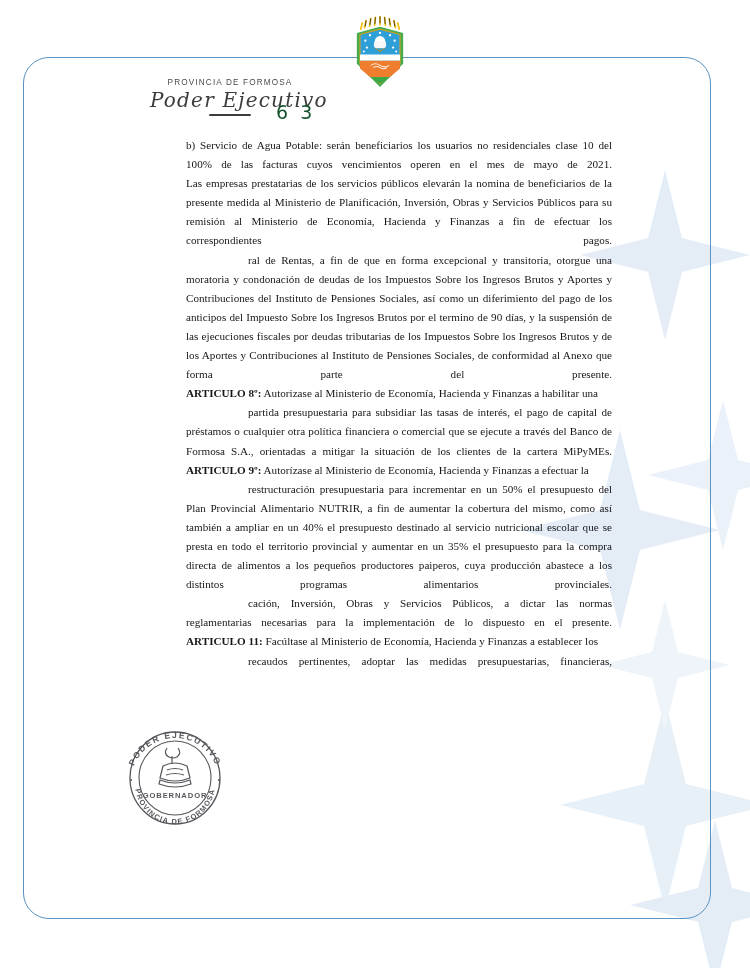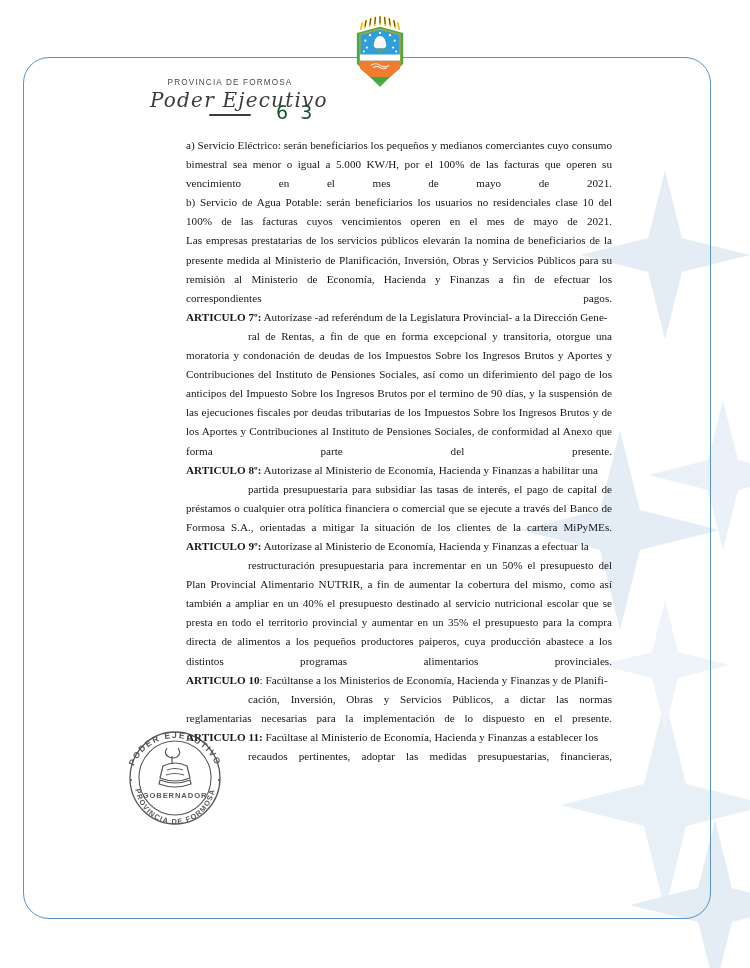--- a/index.html
+++ b/index.html
@@ -269,46 +269,43 @@
   <div class="letterhead">
     <div class="lh-province">PROVINCIA DE FORMOSA</div>
     <div class="lh-script">Poder Ejecutivo</div>
     <div class="lh-rule"></div>
   </div>
 
   <div class="folio">6 3</div>
 
   <div class="body-text">
 
-    <p class="para justify-all">a) Servicio Eléctrico: serán beneficiarios los pequeños y medianos comerciantes cuyo consumo bimestral sea menor o igual a 5.000 KW/H, por el 100% de las facturas que operen su vencimiento en el mes de mayo de 2021.</p>
 
     <p class="para justify-all">b) Servicio de Agua Potable: serán beneficiarios los usuarios no residenciales clase 10 del 100% de las facturas cuyos vencimientos operen en el mes de mayo de 2021.</p>
 
     <p class="para justify-all">Las empresas prestatarias de los servicios públicos elevarán la nomina de beneficiarios de la presente medida al Ministerio de Planificación, Inversión, Obras y Servicios Públicos para su remisión al Ministerio de Economía, Hacienda y Finanzas a fin de efectuar los correspondientes pagos.</p>
 
     <div class="art-block">
-      <span class="art-firstline"><span class="art-label">ARTICULO 7º:</span> <span>Autorízase -ad referéndum de la Legislatura Provincial- a la  Dirección Gene-</span></span>
       <span class="art-secondline">ral de Rentas, a fin de que en forma excepcional y transitoria, otorgue una</span>
       <span class="art-rest justify-all">moratoria y condonación de deudas de los Impuestos Sobre los Ingresos Brutos y Aportes y Contribuciones del Instituto de Pensiones Sociales, así como un diferimiento del pago de los anticipos del Impuesto Sobre los Ingresos Brutos por el termino de 90 días, y la suspensión de las ejecuciones fiscales por deudas tributarias de los Impuestos Sobre los Ingresos Brutos y de los Aportes y Contribuciones al Instituto de Pensiones Sociales, de conformidad al Anexo que forma parte del presente.</span>
     </div>
 
     <div class="art-block">
       <span class="art-firstline"><span class="art-label">ARTICULO 8º:</span> <span>Autorizase  al  Ministerio  de  Economía,  Hacienda  y Finanzas a habilitar una</span></span>
       <span class="art-secondline">partida presupuestaria para subsidiar las tasas de interés, el pago de capital de</span>
       <span class="art-rest justify-all">préstamos o cualquier otra política financiera o comercial que se ejecute a través del Banco de Formosa S.A., orientadas a mitigar la situación de los clientes de la cartera MiPyMEs.</span>
     </div>
 
     <div class="art-block">
       <span class="art-firstline"><span class="art-label">ARTICULO 9º:</span> <span>Autorízase  al  Ministerio  de  Economía,  Hacienda  y  Finanzas  a  efectuar la</span></span>
       <span class="art-secondline">restructuración presupuestaria para incrementar en un 50% el presupuesto del</span>
       <span class="art-rest justify-all">Plan Provincial Alimentario NUTRIR, a fin de aumentar la cobertura del mismo, como así también a ampliar en un 40% el presupuesto destinado al servicio nutricional escolar que se presta en todo el territorio provincial y aumentar en un 35% el presupuesto para la compra directa de alimentos a los pequeños productores paiperos, cuya producción abastece a los distintos programas alimentarios provinciales.</span>
     </div>
 
     <div class="art-block">
-      <span class="art-firstline"><span class="art-label">ARTICULO 10</span><span>:</span> <span>Facúltanse  a los Ministerios  de  Economía, Hacienda y Finanzas y de Planifi-</span></span>
       <span class="art-secondline">cación,  Inversión,  Obras  y  Servicios  Públicos,  a  dictar  las  normas</span>
       <span class="art-rest justify-all">reglamentarias necesarias para la implementación de lo dispuesto en el presente.</span>
     </div>
 
     <div class="art-block">
       <span class="art-firstline"><span class="art-label">ARTICULO 11:</span> <span>Facúltase  al  Ministerio  de  Economía,  Hacienda  y  Finanzas a establecer los</span></span>
       <span class="art-secondline">recaudos  pertinentes,  adoptar  las  medidas  presupuestarias,  financieras,</span>
     </div>
 
   </div>

